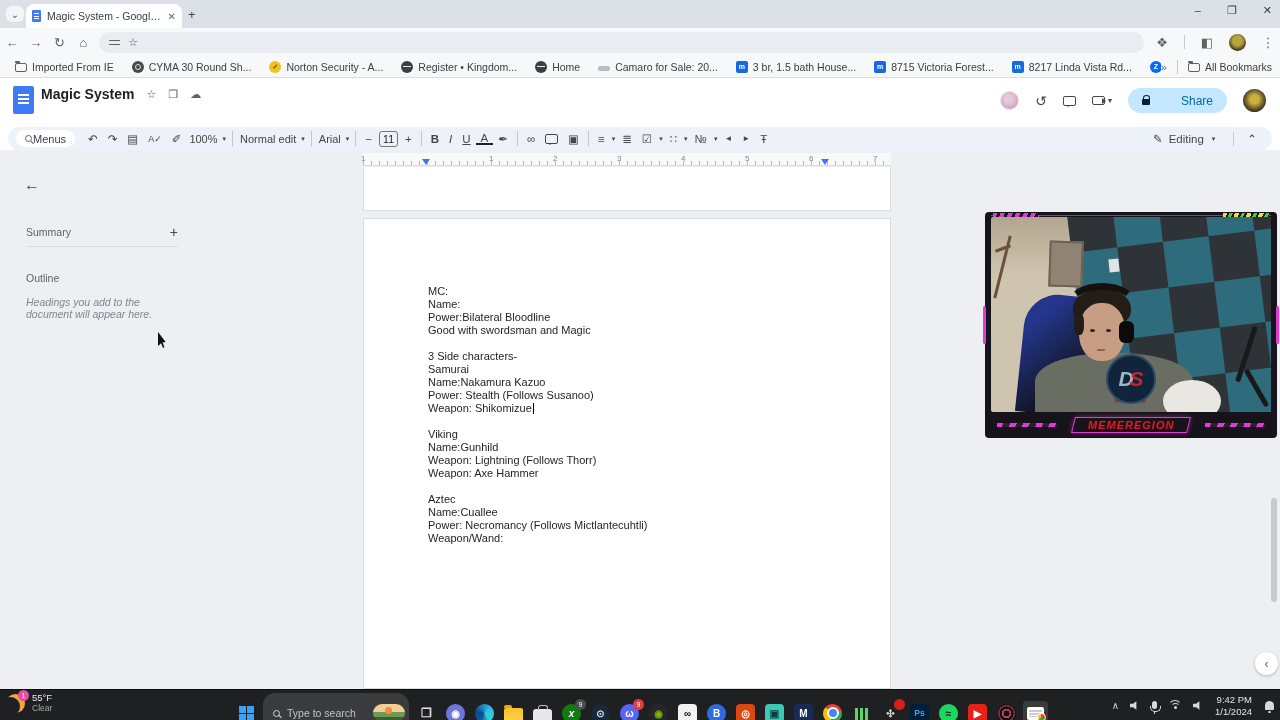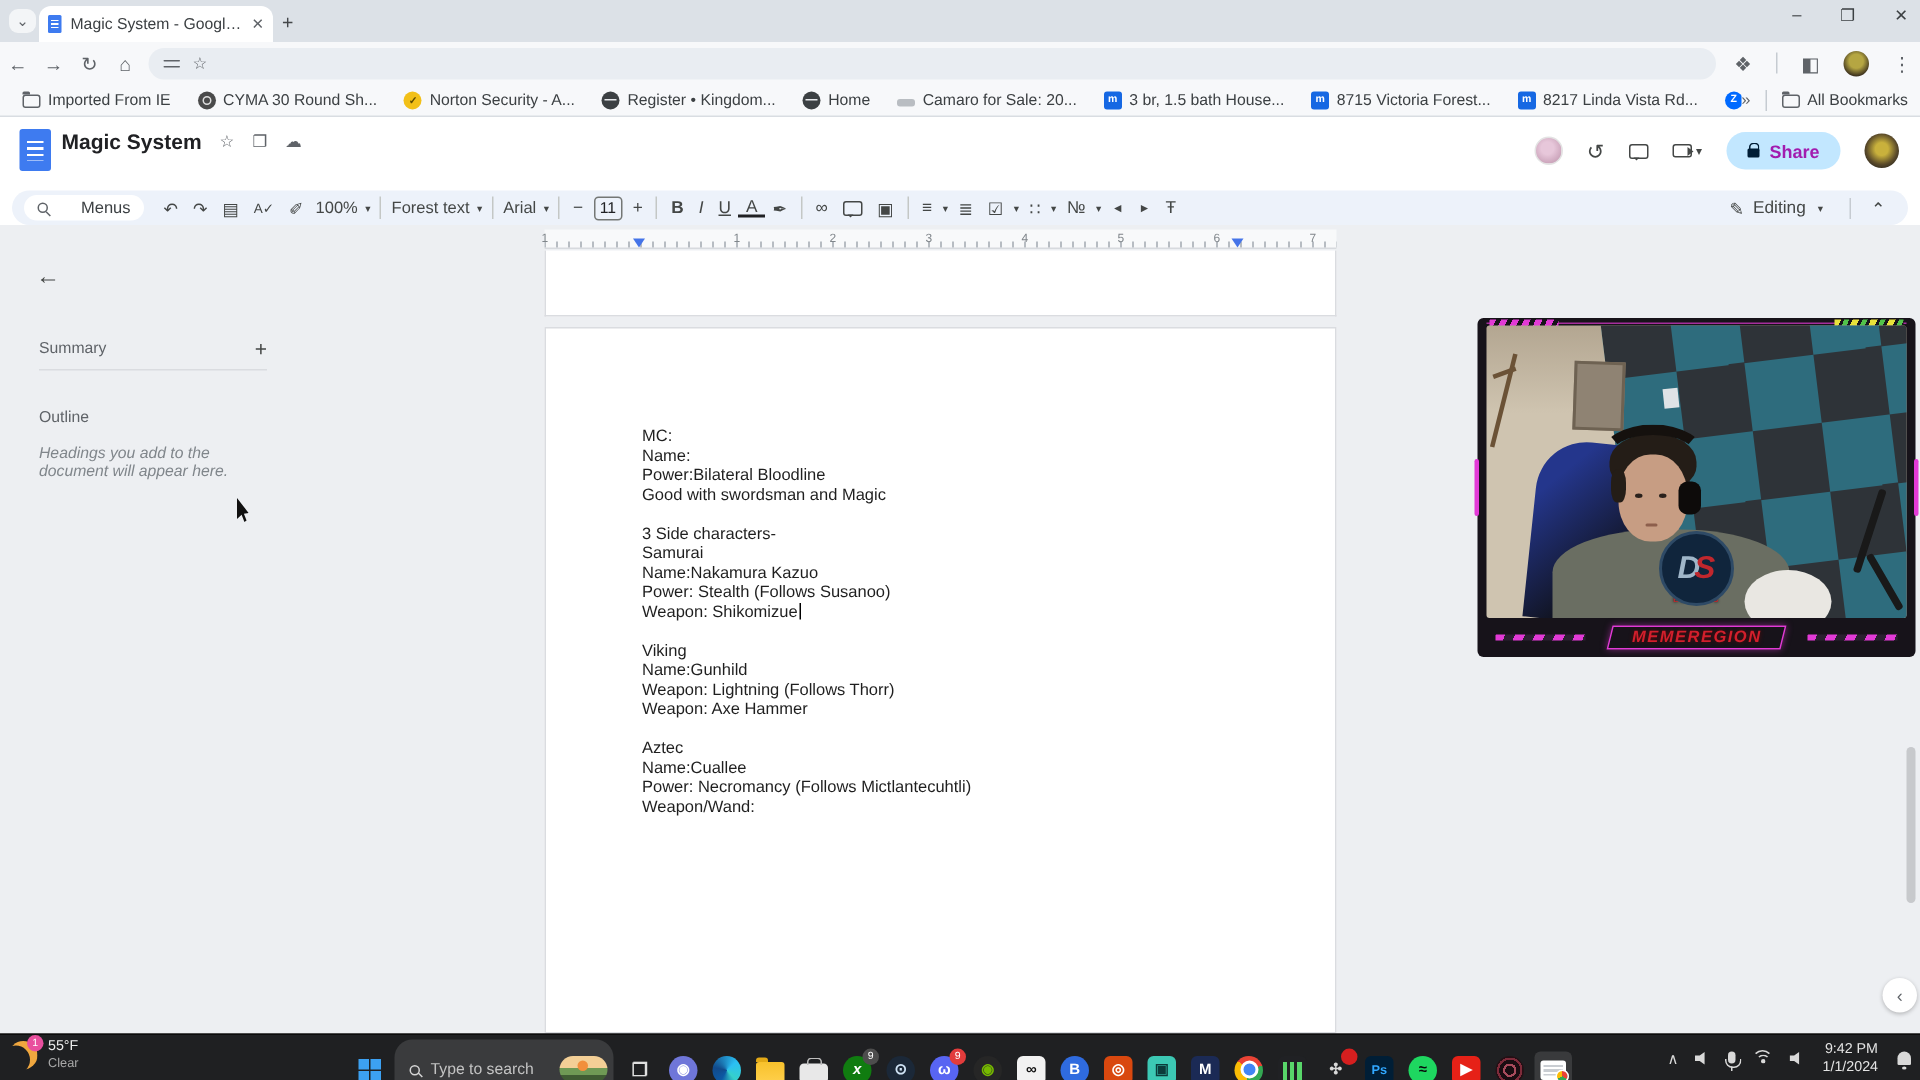--- a/index.html
+++ b/index.html
@@ -70,26 +70,26 @@
   .hdr-ico { font-size:14px; color:#444746; }
   .bubble { width:13px; height:10px; border:1.5px solid #444746; border-radius:2px; position:relative; }
   .bubble::after { content:""; position:absolute; left:2px; bottom:-4px; border:2.5px solid transparent; border-top-color:#444746; }
   .cam-wrap { display:flex; align-items:center; gap:3px; }
   .cam { width:13px; height:9px; border:1.5px solid #444746; border-radius:2px; position:relative; }
   .cam::after { content:""; position:absolute; right:-5px; top:1px; border:3px solid transparent; border-left:4px solid #444746; }
   .caret-sm { font-size:8px; color:#444746; }
   .share-btn { height:25px; background:#c2e7ff; border-radius:13px; display:flex; align-items:center; gap:7px; padding:0 14px; }
   .lock { width:8px; height:6px; background:#001d35; border-radius:1px; position:relative; margin-top:3px; }
   .lock::before { content:""; position:absolute; left:1.5px; top:-4px; width:5px; height:5px; border:1.4px solid #001d35; border-radius:50% 50% 0 0; border-bottom:none; }
-  .share-label { font-size:12px; color:#a21caf; font-weight:bold; }
+  .share-label { font-size:12px; color:#0369a1; font-weight:normal;margin-left:24px; }
   .avatar-user { width:23px; height:23px; border-radius:50%; background:radial-gradient(circle at 50% 45%, #c9b13c 25%, #5a4a2a 60%, #1c1c1c 90%); }
 
   
   #docstoolbar { position:absolute; left:8px; top:127px; width:1264px; height:23px; background:#edf2fa; border-radius:12px; display:flex; align-items:center; padding:0 8px; }
-  .menus-pill { height:17px; background:#fff; border-radius:9px; display:flex; align-items:center; gap:22px; padding:0 9px; margin-right:8px; }
+  .menus-pill { height:17px; background:#fff; border-radius:9px; display:flex; align-items:center; gap:1px; padding:0 9px; margin-right:8px; }
   .mag { width:7px; height:7px; border:1.4px solid #5f6368; border-radius:50%; position:relative; flex:0 0 auto; }
   .mag::after { content:""; position:absolute; right:-3px; bottom:-2px; width:4px; height:1.4px; background:#5f6368; transform:rotate(45deg); }
   .menus-label { font-size:11px; color:#3c4043; }
   .tb-ico { font-size:11.5px; color:#444746; padding:0 5px; white-space:nowrap; }
   .tb-sep { width:1px; height:15px; background:#c4c7c5; margin:0 4px; }
   .tb-txt { font-size:11px; color:#444746; padding:0 3px; white-space:nowrap; }
   .tb-caret { font-size:7px; color:#444746; padding:0 2px; }
   .fontsize-box { width:19px; height:16px; border:1px solid #747775; border-radius:3px; font-size:10.5px; color:#202124; display:flex; align-items:center; justify-content:center; margin:0 2px; }
   .u-line { text-decoration:underline; }
   .a-color { border-bottom:2.5px solid #202124; line-height:10px; }
@@ -365,21 +365,21 @@
       <span class="menus-label">Menus</span>
     </div>
     <span class="tb-ico">↶</span>
     <span class="tb-ico">↷</span>
     <span class="tb-ico">▤</span>
     <span class="tb-ico" style="font-size:9px;">A✓</span>
     <span class="tb-ico">✐</span>
     <span class="tb-txt">100%</span>
     <span class="tb-caret">▾</span>
     <span class="tb-sep"></span>
-    <span class="tb-txt">Forest text</span>
+    <span class="tb-txt">Normal edit</span>
     <span class="tb-caret">▾</span>
     <span class="tb-sep"></span>
     <span class="tb-txt">Arial</span>
     <span class="tb-caret">▾</span>
     <span class="tb-sep"></span>
     <span class="tb-ico">−</span>
     <span class="fontsize-box">11</span>
     <span class="tb-ico">+</span>
     <span class="tb-sep"></span>
     <span class="tb-ico" style="font-weight:bold;">B</span>

